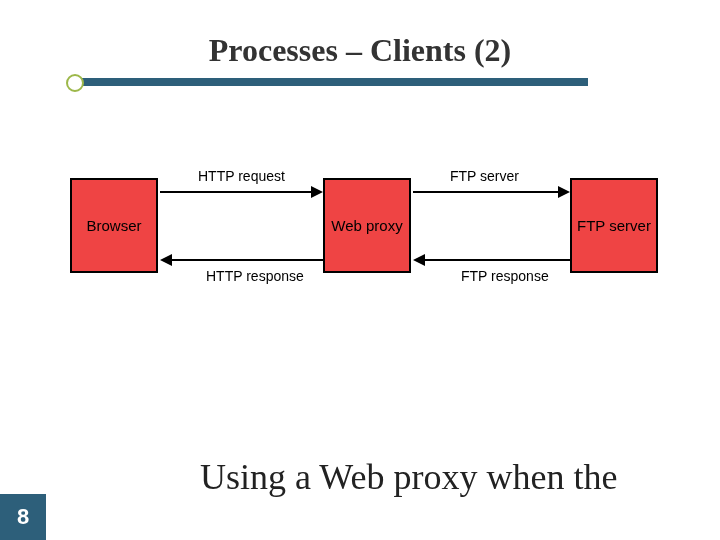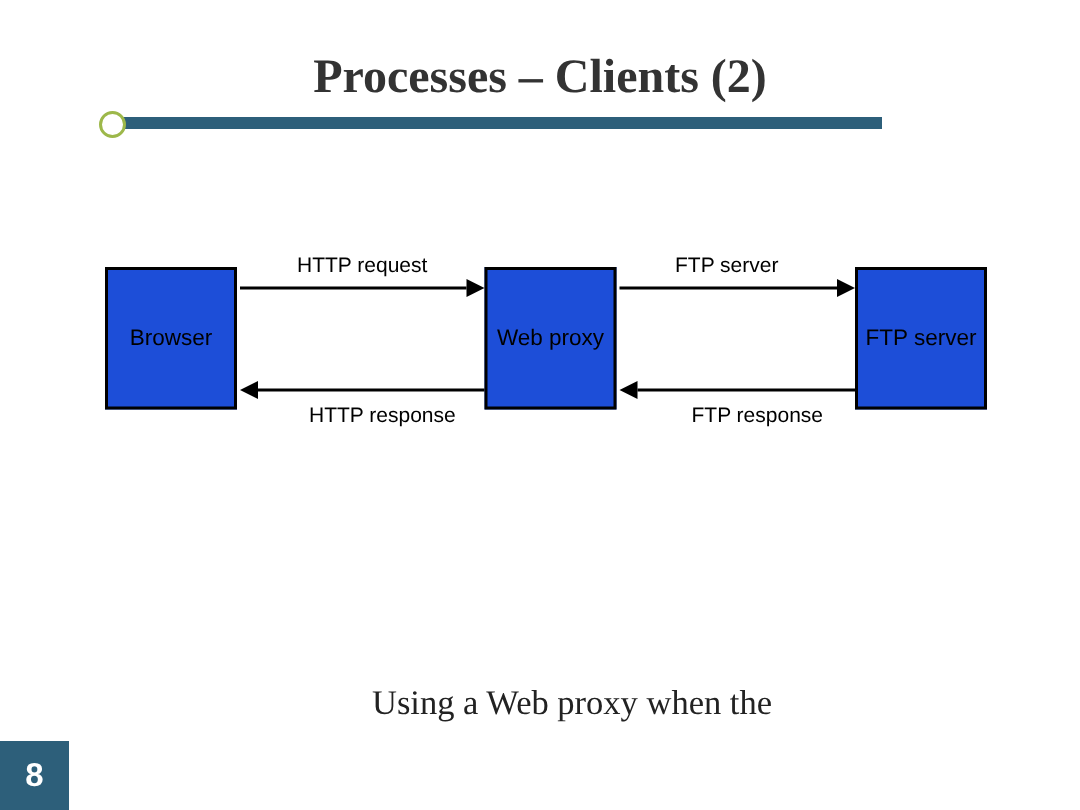--- a/index.html
+++ b/index.html
@@ -47,21 +47,21 @@
       height: 150px;
     }
     .box {
       position: absolute;
       border: 2px solid #000;
       display: flex;
       align-items: center;
       justify-content: center;
       font-family: Arial, Helvetica, sans-serif;
       font-size: 15px;
-      background: #1d4ed8;
+      background: #ef4444;
       text-align: center;
       line-height: 1.2;
     }
     .box-browser { left: 0; top: 18px; width: 88px; height: 95px; }
     .box-proxy   { left: 253px; top: 18px; width: 88px; height: 95px; }
     .box-server  { left: 500px; top: 18px; width: 88px; height: 95px; }
     .arrow-line {
       position: absolute;
       background: #000;
       height: 2px;
@@ -85,25 +85,24 @@
       font-family: Arial, Helvetica, sans-serif;
       font-size: 14px;
       text-align: center;
       white-space: nowrap;
     }
     .caption {
       position: absolute;
       top: 455px;
       left: 200px;
       width: 440px;
-      font-size: 23px;
+      font-size: 36px;
       color: #222;
       line-height: 1.25;
       text-align: left;
-      margin-left: 48px;
     }
     .caption .line2 { padding-left: 22px; display: block; }
     .slide-number-badge {
       position: absolute;
       left: 0;
       bottom: 0;
       width: 46px;
       height: 46px;
       background: #2d5f7a;
       color: #fff;

